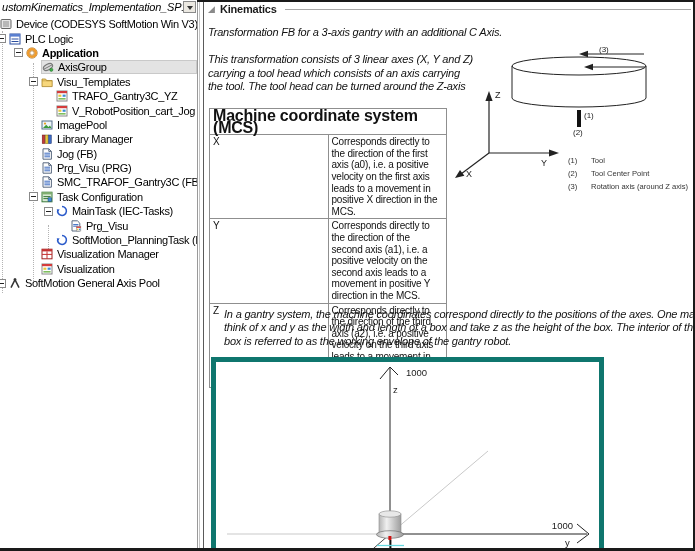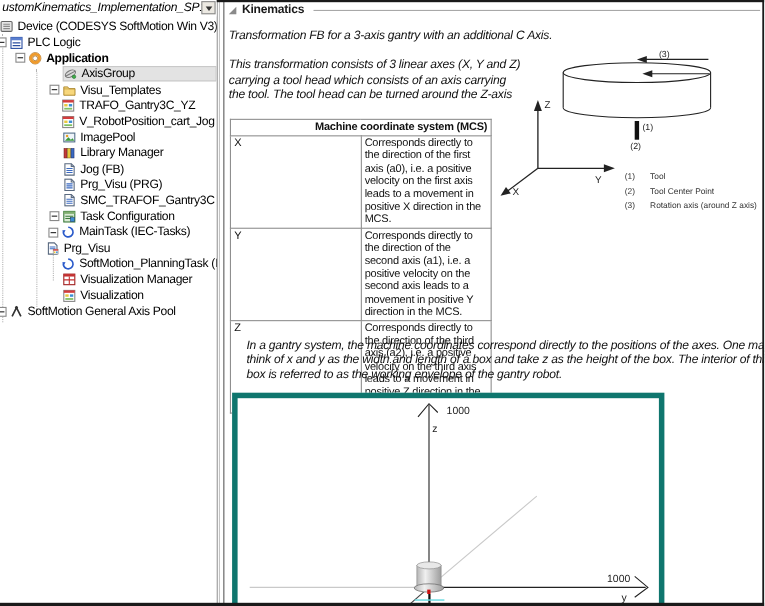--- a/index.html
+++ b/index.html
@@ -23,40 +23,40 @@
   .trow .tlabel{letter-spacing:-0.3px;padding-left:3px;}
   .trow.bold .tlabel{font-weight:bold;}
   .exp{flex:none;width:9px;height:9px;box-sizing:border-box;border:1px solid #898989;background:#fff;position:relative;margin-right:3px;}
   .exp::before{content:"";position:absolute;left:1px;right:1px;top:3px;border-top:1px solid #222;}
   .spc{flex:none;width:12px;}
   .ticon{flex:none;width:13px;height:12px;position:relative;}
   .ticon svg{position:absolute;left:0;top:0;}
   .lvl0{padding-left:0;}
   .lvl1 .exp{margin-left:-3px;}
   .lvl2{padding-left:14px;}
-  .lvl3{padding-left:29px;margin-left:16px;}
+  .lvl3{padding-left:29px;}
   .lvl4{padding-left:44px;}
-  .lvl5{padding-left:30px;}
+  .lvl5{padding-left:58px;}
   .sel{display:flex;align-items:center;flex:1;height:14px;background:#e3e3e3;border:1px solid #c9c9c9;box-sizing:border-box;}
 
   
   .doc-pane{position:absolute;left:203px;top:0;width:492px;height:551px;background:#fff;border-left:1px solid #5a5a5a;box-sizing:border-box;overflow:hidden;}
   .doc-header{position:absolute;left:4px;top:3px;right:4px;display:flex;align-items:center;}
   .collapse-glyph{font-size:9px;color:#8a8a8a;line-height:10px;margin-right:5px;}
   .doc-title{font-weight:bold;color:#1a1a1a;letter-spacing:-0.2px;}
   .doc-rule{flex:1;height:1px;background:#a8a8a8;margin-left:8px;margin-top:1px;}
   .para{position:absolute;letter-spacing:-0.2px;line-height:13.6px;color:#111;font-style:italic;}
   .p1{left:4px;top:26px;width:480px;}
   .p2{left:4px;top:53px;width:266px;}
   .p3{left:20px;top:308px;width:486px;line-height:13.3px;}
 
   table.mcs{position:absolute;left:5px;top:108px;width:238px;border-collapse:collapse;table-layout:fixed;
     font-size:10px;letter-spacing:-0.2px;line-height:11.6px;color:#111;}
   table.mcs th,table.mcs td{border:1px solid #8f8f8f;padding:1px 3px;vertical-align:top;text-align:left;font-weight:normal;}
-  table.mcs th{font-weight:bold;font-size:10px;text-align:right;}
+  table.mcs th{font-weight:bold;font-size:16px;}
   table.mcs .term{width:38px;}
 
   .diag1{position:absolute;left:237px;top:35px;width:256px;height:172px;}
   .diag1 svg{overflow:visible;}
   .viz-box{position:absolute;left:7px;top:357px;width:383px;height:192px;border:5px solid #0f766e;background:#fff;overflow:hidden;}
   svg text{font-family:"Liberation Sans","DejaVu Sans",sans-serif;}
 </style>
 </head>
 <body>
 

